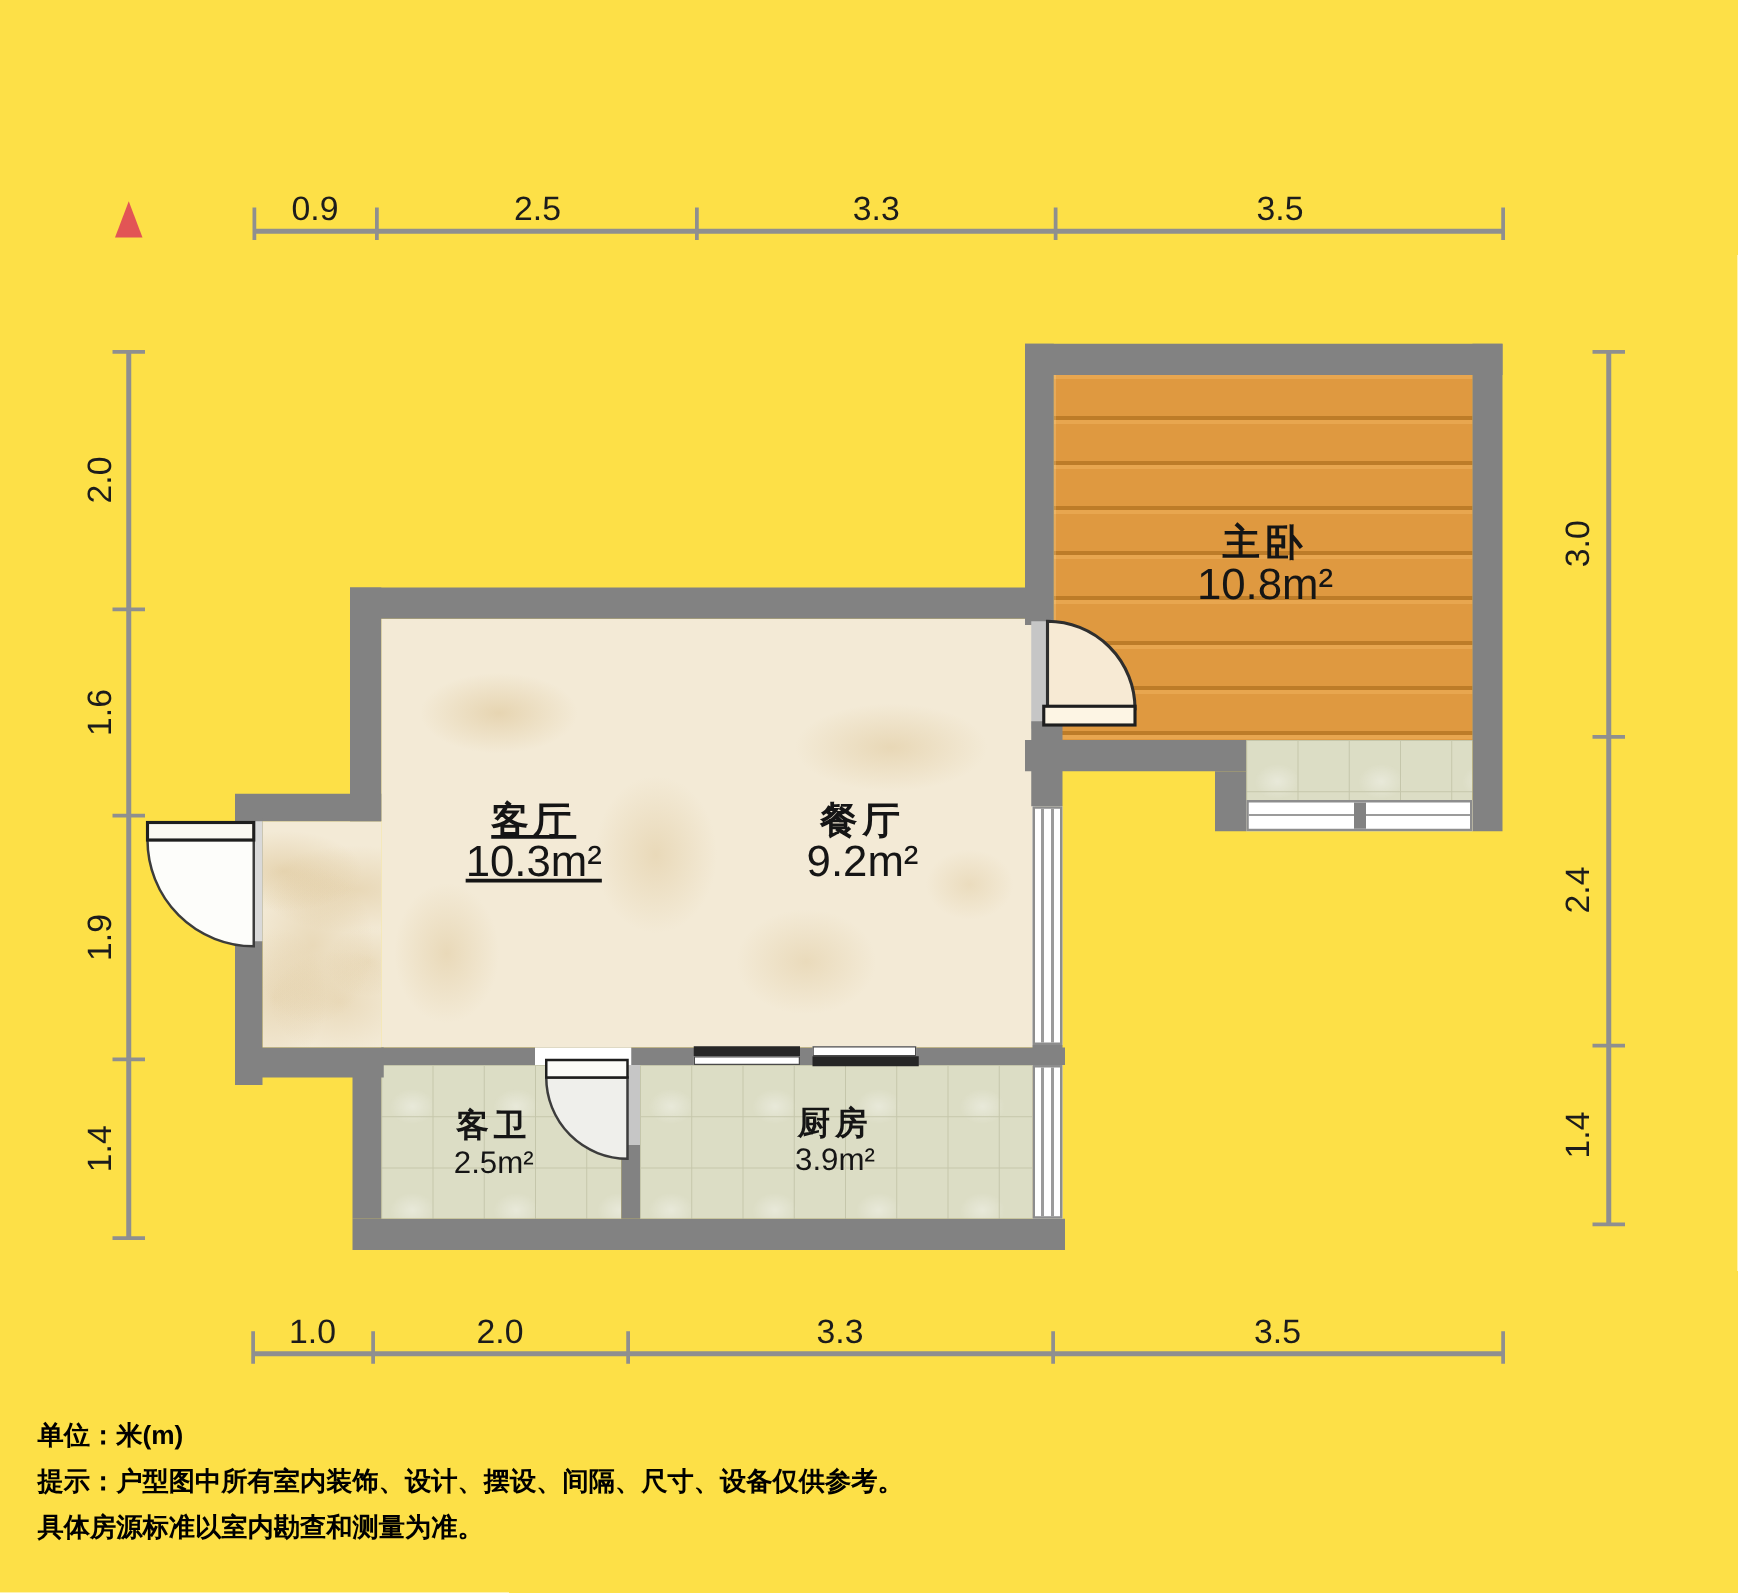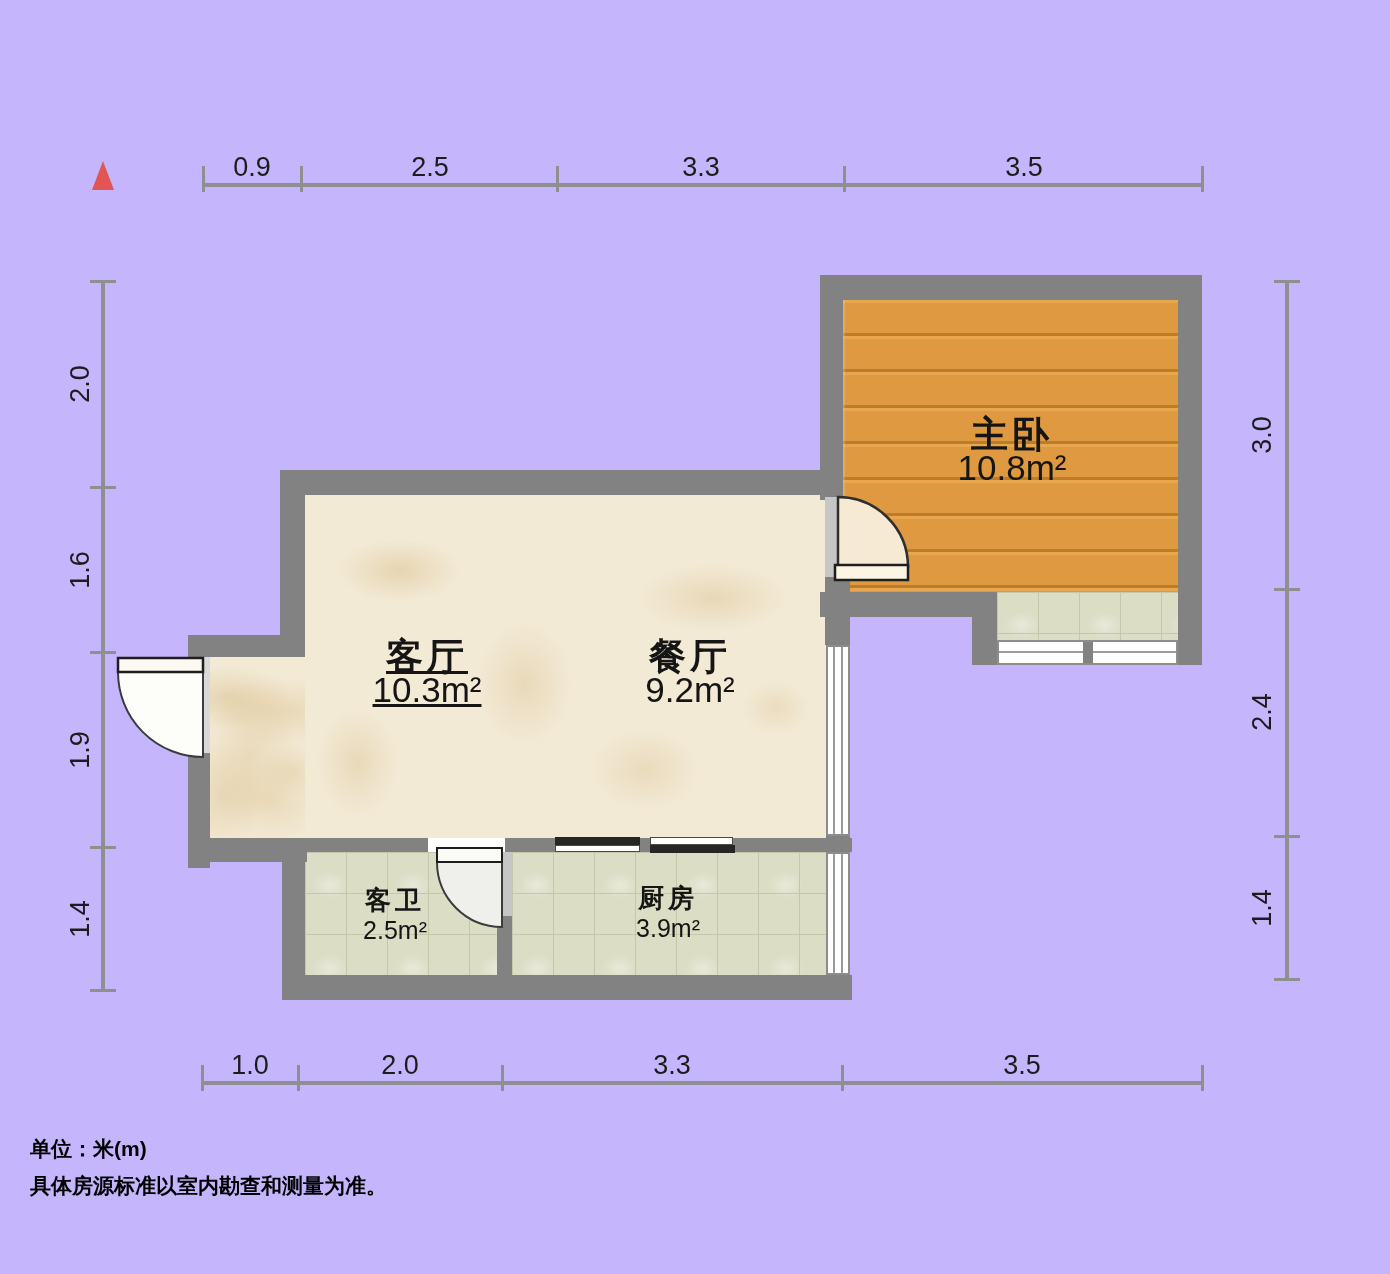--- a/index.html
+++ b/index.html
@@ -1,17 +1,17 @@
 <!DOCTYPE html>
 <html><head>
 <meta charset="utf-8">
 <style>
   html,body{margin:0;padding:0;background:#ffffff;}
   .stage{
-    position:relative;width:1390px;height:1274px;background:#c4b5fd;overflow:hidden;
+    position:relative;width:1390px;height:1274px;background:#fde047;overflow:hidden;
     font-family:"Liberation Sans","DejaVu Sans",sans-serif;color:#111;
   }
   .wall{position:absolute;background:#828282;}
   .wall-light{position:absolute;background:#c6c6c6;}
   .opening{position:absolute;background:#d9d9d9;}
   .floor-marble{
     position:absolute;background-color:#f3ead6;
     background-image:
       radial-gradient(90px 46px at 18% 22%, rgba(210,178,118,.38), transparent 70%),
       radial-gradient(70px 90px at 42% 55%, rgba(210,178,118,.30), transparent 70%),
@@ -49,21 +49,21 @@
   .panel-light{position:absolute;background:#ffffff;border:1px solid #4a4a4a;box-sizing:border-box;}
   .dim-line{position:absolute;background:#8f8f8f;}
   .tick-v{position:absolute;width:3px;height:26px;background:#8f8f8f;}
   .tick-h{position:absolute;width:26px;height:3px;background:#8f8f8f;}
   .dim-label{
     position:absolute;width:64px;height:28px;line-height:28px;text-align:center;
     font-size:27px;color:#1c1c1c;
   }
   .dim-label.rot{transform:rotate(-90deg);}
   .room-label{position:absolute;text-align:center;color:#151515;}
-  .room-label .rname{font-size:37px;font-weight:bold;letter-spacing:4px;line-height:34px;}
+  .room-label .rname{font-size:30px;font-weight:bold;letter-spacing:4px;line-height:34px;}
   .room-label .rarea{font-size:35px;font-weight:normal;letter-spacing:0;line-height:32px;}
   .room-label.small .rname{font-size:26px;line-height:30px;}
   .room-label.small .rarea{font-size:25px;line-height:30px;}
   .north{
     position:absolute;width:0;height:0;
     border-left:11px solid transparent;border-right:11px solid transparent;
     border-bottom:29px solid #e25555;
   }
   .footer{position:absolute;left:30px;top:1130px;font-size:21px;font-weight:bold;color:#000;line-height:37px;}
   .overlay{position:absolute;left:0;top:0;pointer-events:none;}
@@ -183,16 +183,17 @@
     <div class="rname">客卫</div>
     <div class="rarea">2.5m²</div>
   </div>
   <div class="room-label small" style="left:598px;top:883px;width:140px;">
     <div class="rname">厨房</div>
     <div class="rarea">3.9m²</div>
   </div>
 
   <div class="footer">
     <div><span>单位：</span><span>米(m)</span></div>
+    <div>提示：户型图中所有室内装饰、设计、摆设、间隔、尺寸、设备仅供参考。</div>
     <div>具体房源标准以室内勘查和测量为准。</div>
   </div>
 
 </div>
 
 </body></html>

